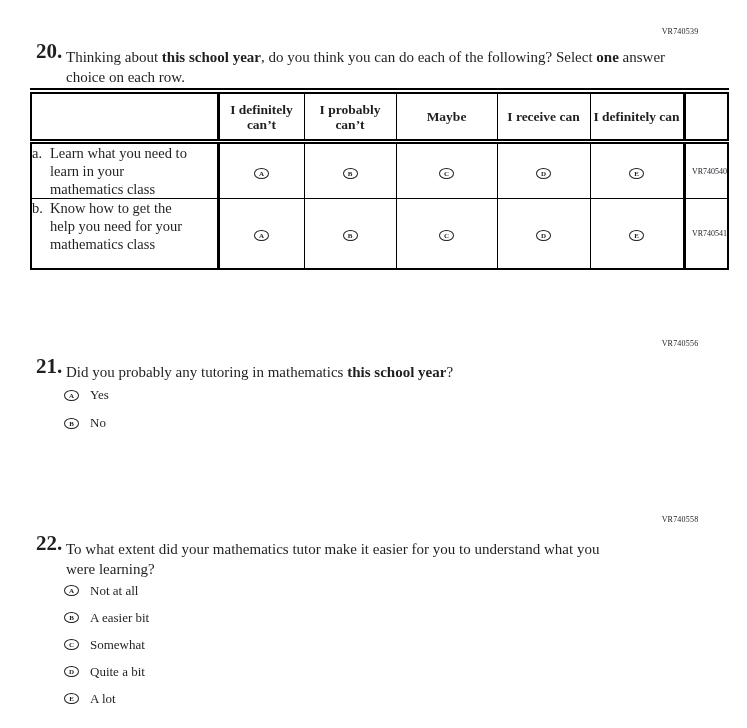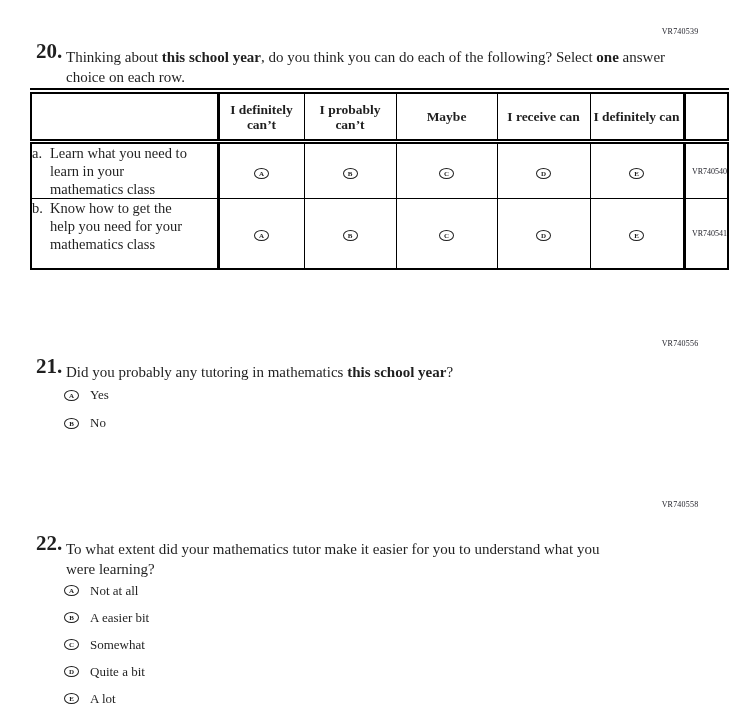--- a/index.html
+++ b/index.html
@@ -170,21 +170,21 @@
   <div class="option-row">
     <span class="bubble">A</span>
     <span class="option-label">Yes</span>
   </div>
   <div class="option-row">
     <span class="bubble">B</span>
     <span class="option-label">No</span>
   </div>
 </div>
 
-<div class="vr-code" style="top:500px">VR740558</div>
+<div class="vr-code" style="top:515px">VR740558</div>
 
 <div class="q-number" style="top:531px">22.</div>
 <div class="q-text" style="top:531px; width:562px">To what extent did your mathematics tutor make it easier for you to understand what you were learning?</div>
 
 <div class="options" id="q22-options" style="top:577px">
   <div class="option-row">
     <span class="bubble">A</span>
     <span class="option-label">Not at all</span>
   </div>
   <div class="option-row">

